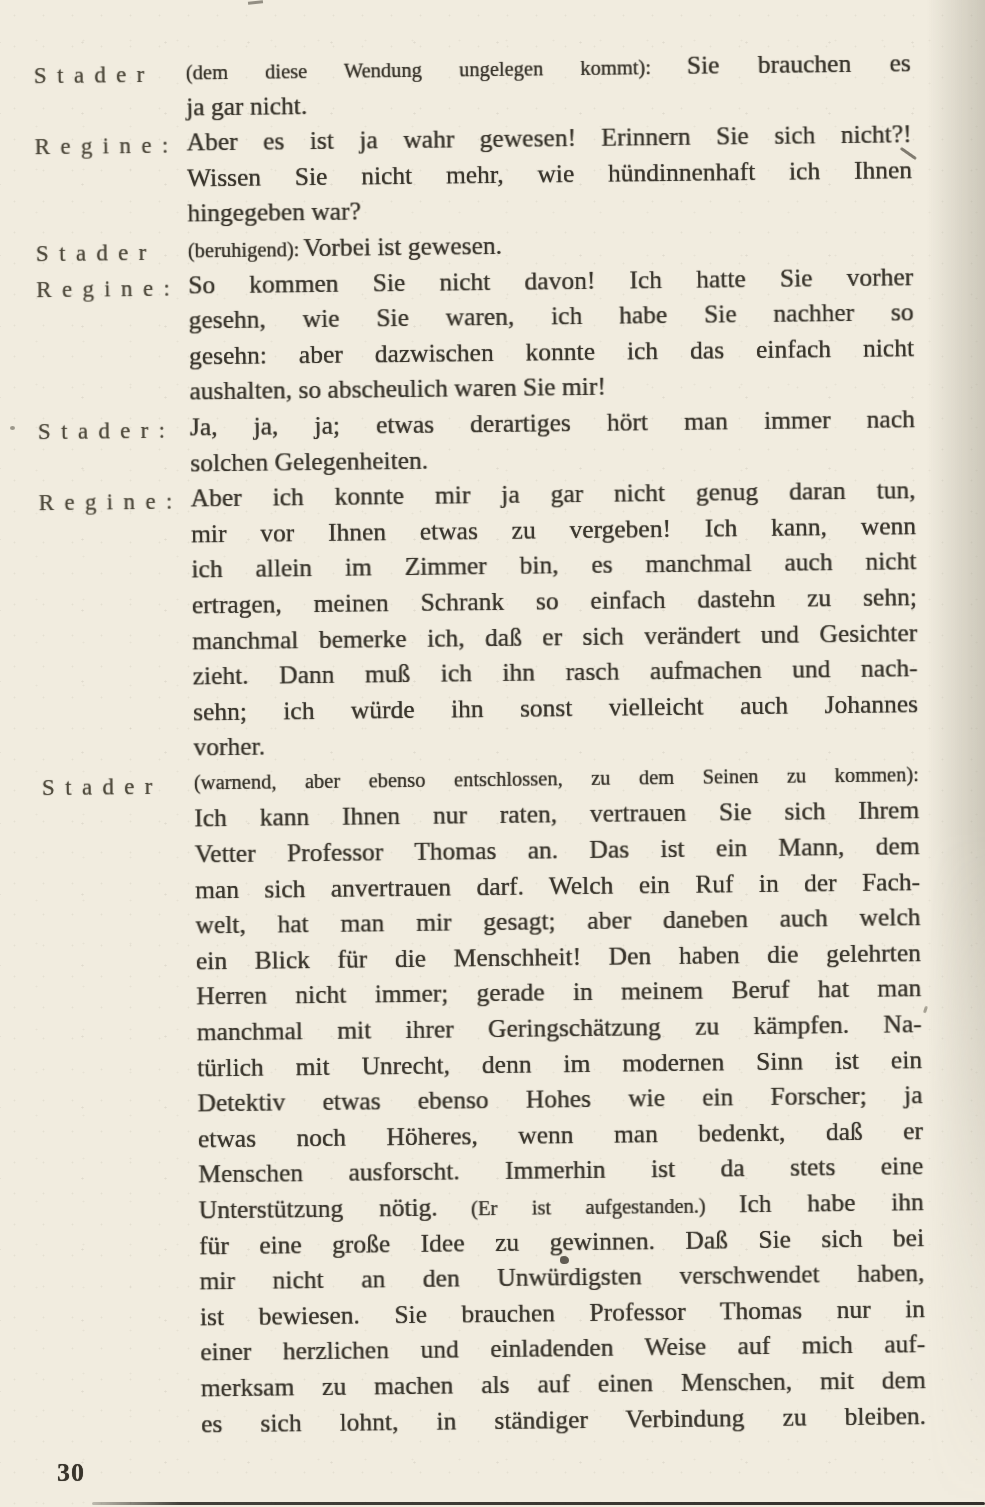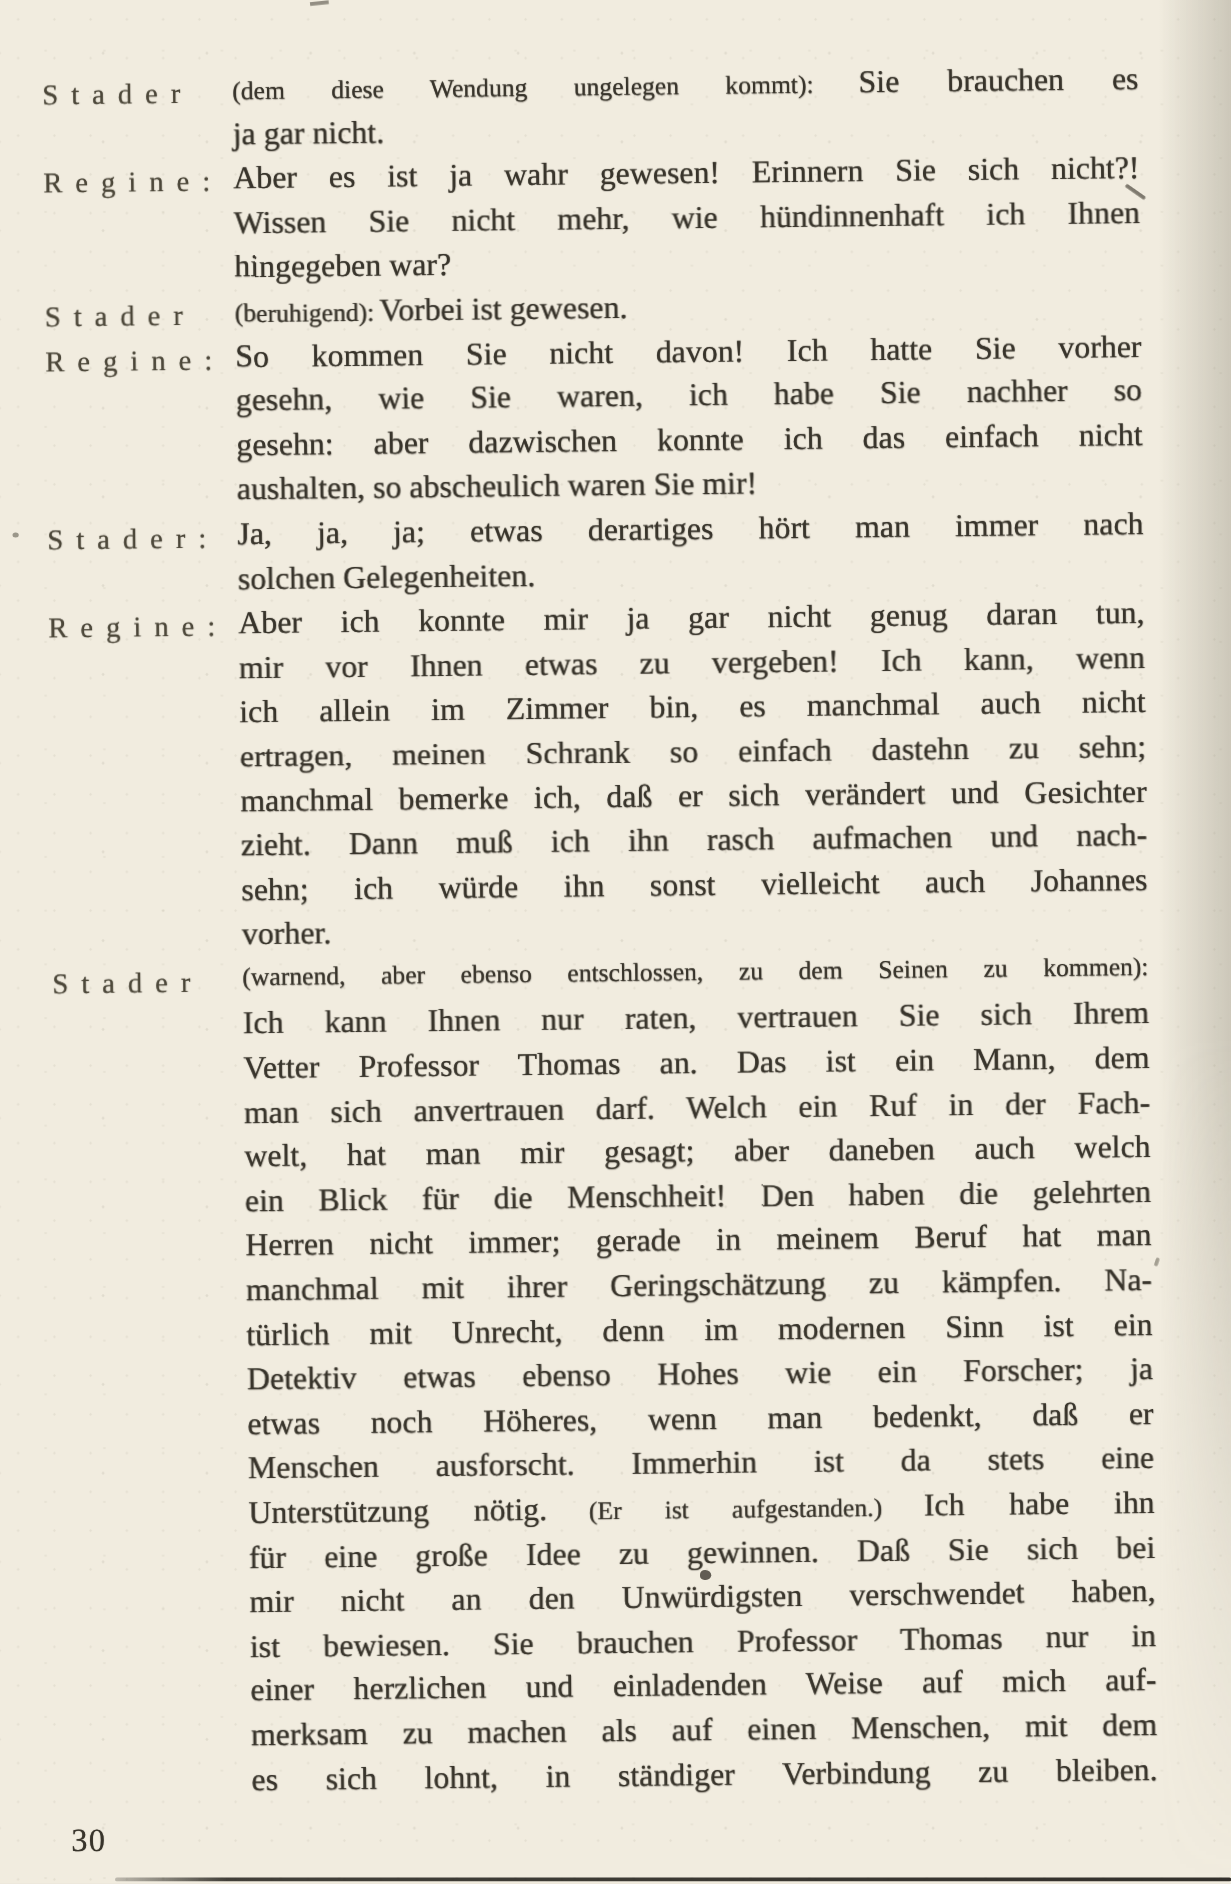--- a/index.html
+++ b/index.html
@@ -61,20 +61,21 @@
   .dir { font-size: 20.5px; }
 
   .page-number {
     position: absolute;
     left: 57px;
     top: 1458px;
     font-size: 26px;
     letter-spacing: 1px;
     color: var(--ink, #3a362c);
     text-shadow: 0 0 0.7px rgba(52,48,39,0.7);
+    font-weight: bold;
   }
 
   
   .edge-shadow {
     position: absolute;
     top: 0; right: 0;
     width: 58px; height: 100%;
     background: linear-gradient(to right, rgba(128,124,108,0) 0%, rgba(128,124,108,0.20) 60%, rgba(120,116,100,0.30) 100%);
     -webkit-mask-image: linear-gradient(to bottom, black 0%, black 55%, rgba(0,0,0,0.25) 85%, transparent 100%);
             mask-image: linear-gradient(to bottom, black 0%, black 55%, rgba(0,0,0,0.25) 85%, transparent 100%);

